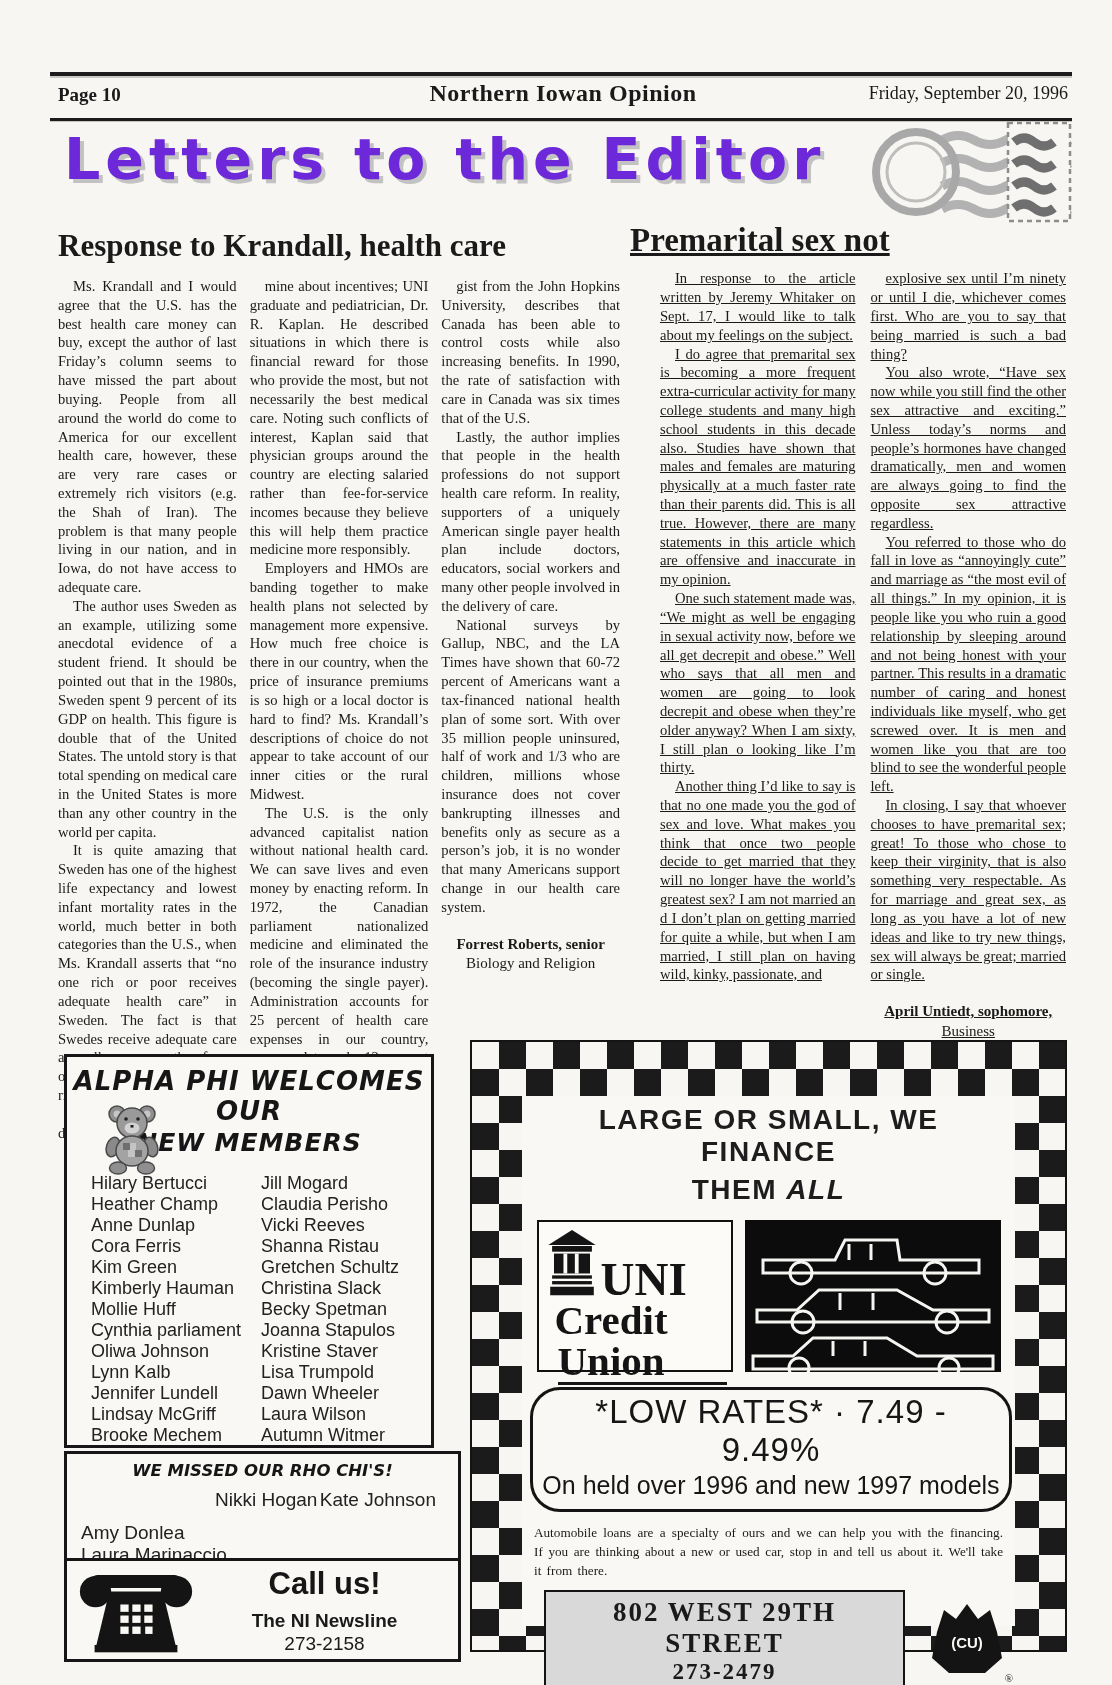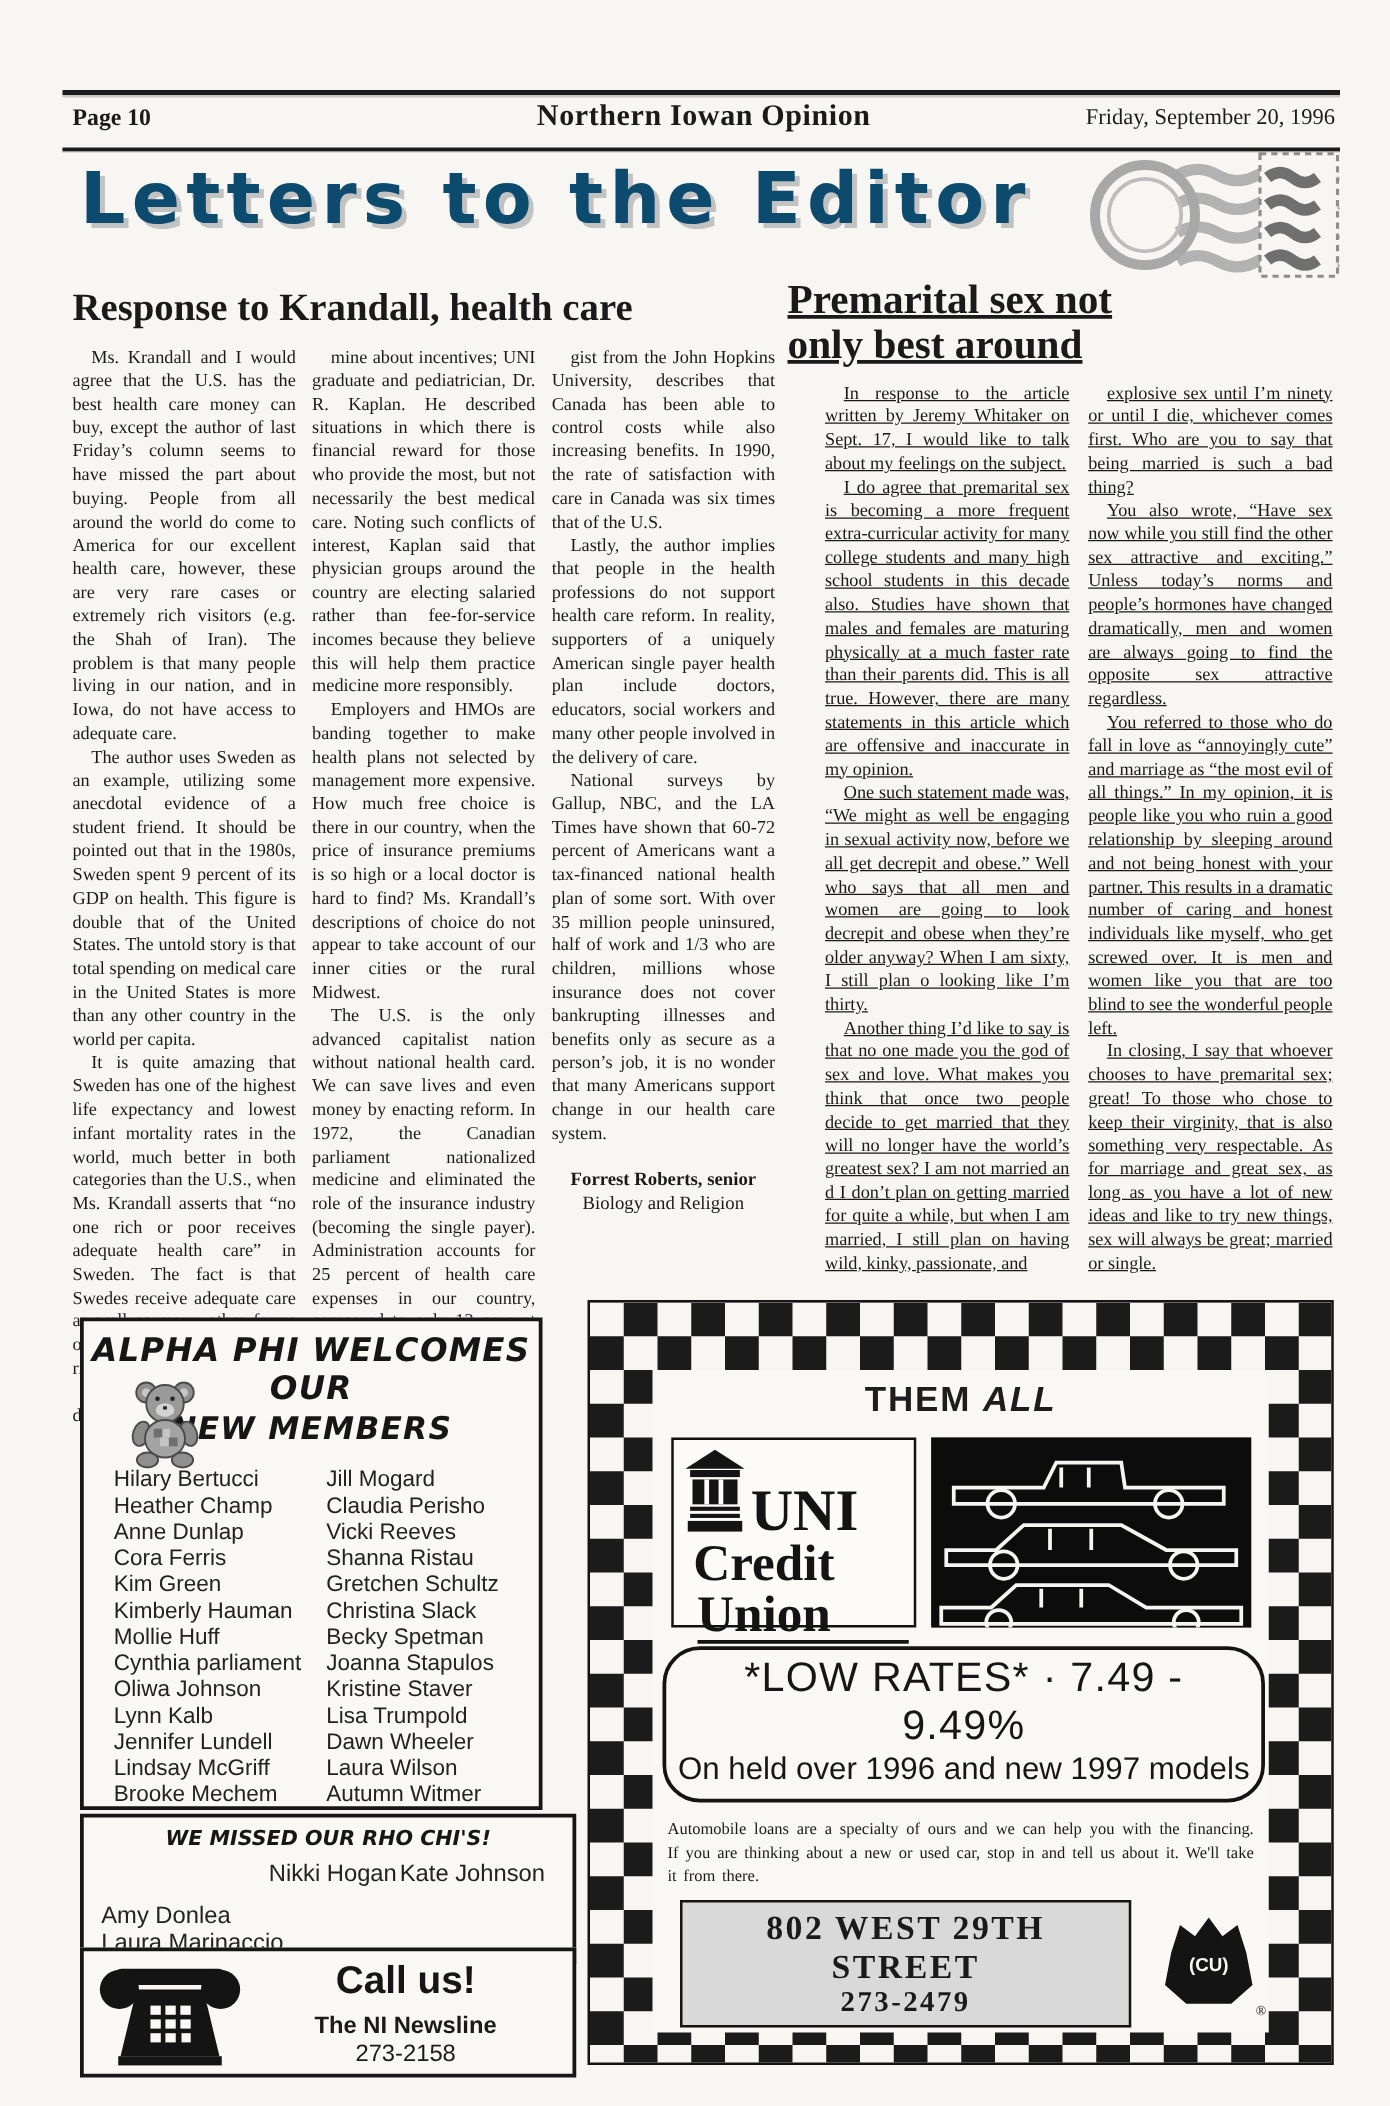--- a/index.html
+++ b/index.html
@@ -9,21 +9,21 @@
   .rule{position:absolute;left:50px;right:40px;background:#1c1c1c;}
   .rule.r1{top:72px;height:4px;box-shadow:0 2px 0 rgba(0,0,0,.18);}
   .rule.r2{top:118px;height:3px;box-shadow:0 1px 0 rgba(0,0,0,.2);}
   .header-row{position:absolute;left:58px;right:44px;top:80px;height:34px;}
   .page-num{position:absolute;left:0;top:4px;font-size:19px;font-weight:bold;}
   .masthead{position:absolute;left:0;right:0;top:0;text-align:center;font-size:24px;font-weight:bold;letter-spacing:.5px;}
   .issue-date{position:absolute;right:0;top:3px;font-size:18px;}
   
   .section-title{position:absolute;left:64px;top:126px;margin:0;
     font-family:"DejaVu Sans",sans-serif;font-weight:bold;font-size:57px;letter-spacing:5px;
-    color:#0c4a6e;text-shadow:4px 4px 0 #c2c2c2;}
+    color:#6d28d9;text-shadow:4px 4px 0 #c2c2c2;}
   .postmark{position:absolute;left:872px;top:118px;}
   
   .article{position:absolute;}
   .article h2{margin:0;font-weight:bold;}
   #article1{left:58px;top:228px;width:562px;}
   #article1 h2{font-size:31px;}
   #article2{left:630px;top:222px;width:436px;text-decoration:underline;}
   #article2 h2{font-size:33px;line-height:1.1;}
   .cols{display:flex;gap:13px;margin-top:13px;}
   #article2 .cols{margin-left:30px;gap:15px;margin-top:11px;}
@@ -133,21 +133,20 @@
           </div>
         <div class="sig">Forrest Roberts, senior</div>
         <div class="sig-role">Biology and Religion</div>
       </div>
     </div>
   </section>
 
   <section class="article" id="article2">
     <h2>
       <span>Premarital sex not</span><br>
-      <span>only best around</span>
     </h2>
     <div class="cols">
       <div class="col">
           <p class="para">In response to the article written by Jeremy Whitaker on Sept. 17, I would like to talk about my feelings on the subject.</p>
           <p class="para">I do agree that premarital sex is becoming a more frequent extra-curricular activity for many college students and many high school students in this decade also. Studies have shown that males and females are maturing physically at a much faster rate than their parents did. This is all true. However, there are many statements in this article which are offensive and inaccurate in my opinion.</p>
           <p class="para">One such statement made was, “We might as well be engaging in sexual activity now, before we all get decrepit and obese.” Well who says that all men and women are going to look decrepit and obese when they’re older anyway? When I am sixty, I still plan o looking like I’m thirty.</p>
           <p class="para">Another thing I’d like to say is that no one made you the god of sex and love. What makes you think that once two people decide to get married that they will no longer have the world’s greatest sex? I am not married an d I don’t plan on getting married for quite a while, but when I am married, I still plan on having wild, kinky, passionate, and</p>
         </div>
       <div class="col">
         <div>
@@ -254,20 +253,21 @@
     </div>
     <div class="call-text">
       <div class="call-title">Call us!</div>
       <div class="call-line">The NI Newsline</div>
       <div class="call-phone">273-2158</div>
     </div>
   </div>
 
   <div id="uni-ad">
     <div class="uni-inner">
+      <div class="uni-headline">LARGE OR SMALL, WE FINANCE</div>
       <div class="uni-headline">
         <span>THEM </span><span class="it">ALL</span>
       </div>
       <div class="uni-mid">
         <div class="uni-logo-box">
           <div class="uni-row">
             <svg width="54" height="72" viewBox="0 0 54 76">
               <polygon points="27,2 52,18 2,18" fill="#141414"></polygon>
               <rect x="6" y="19" width="42" height="6" fill="#141414"></rect>
               <rect x="8" y="27" width="38" height="21" fill="#141414"></rect>

